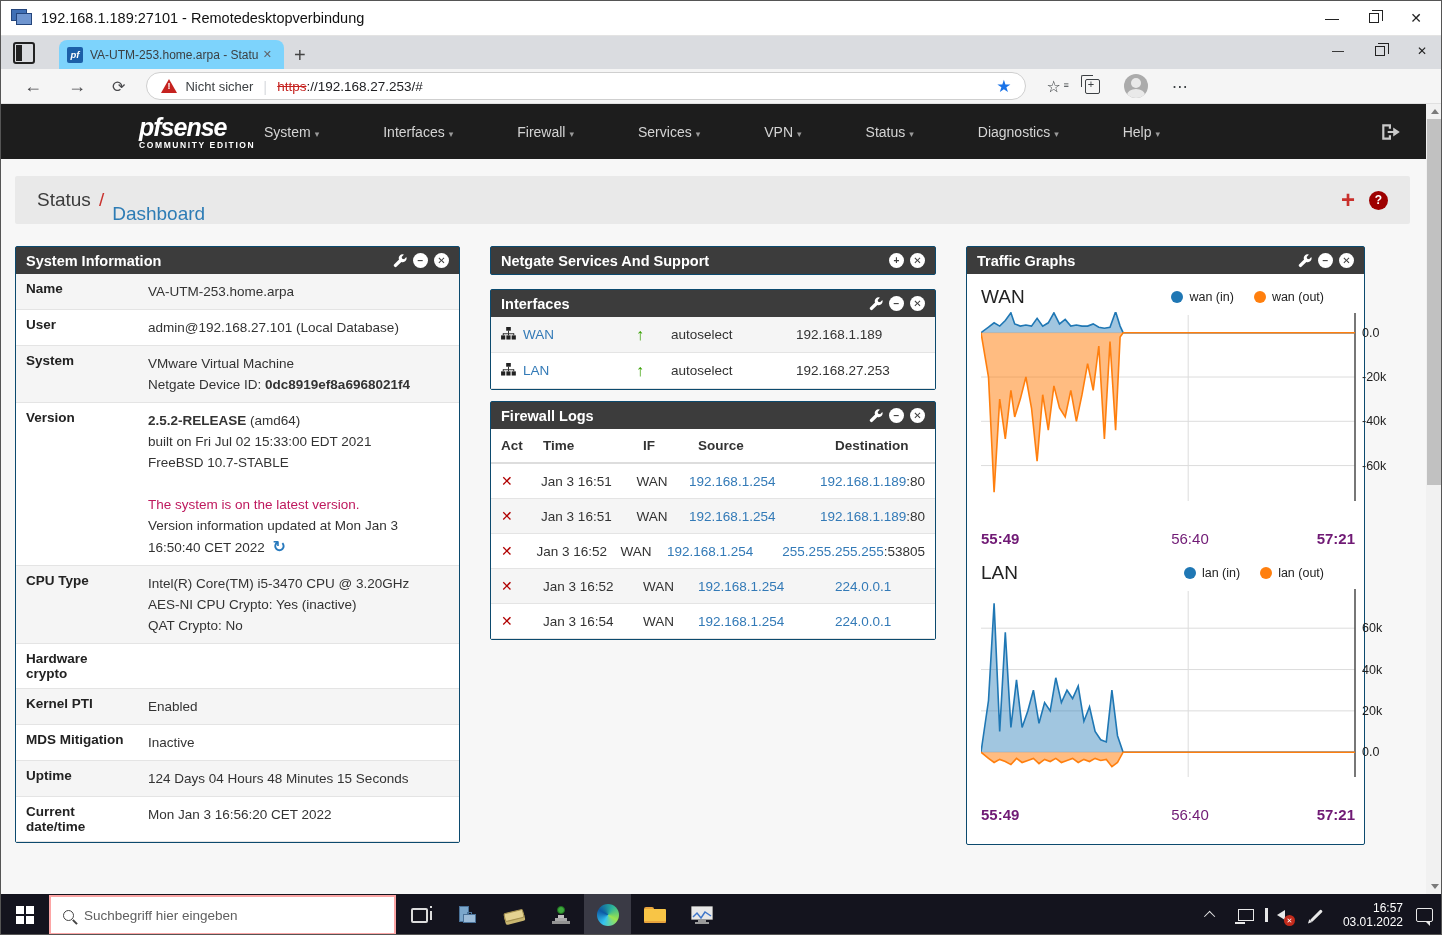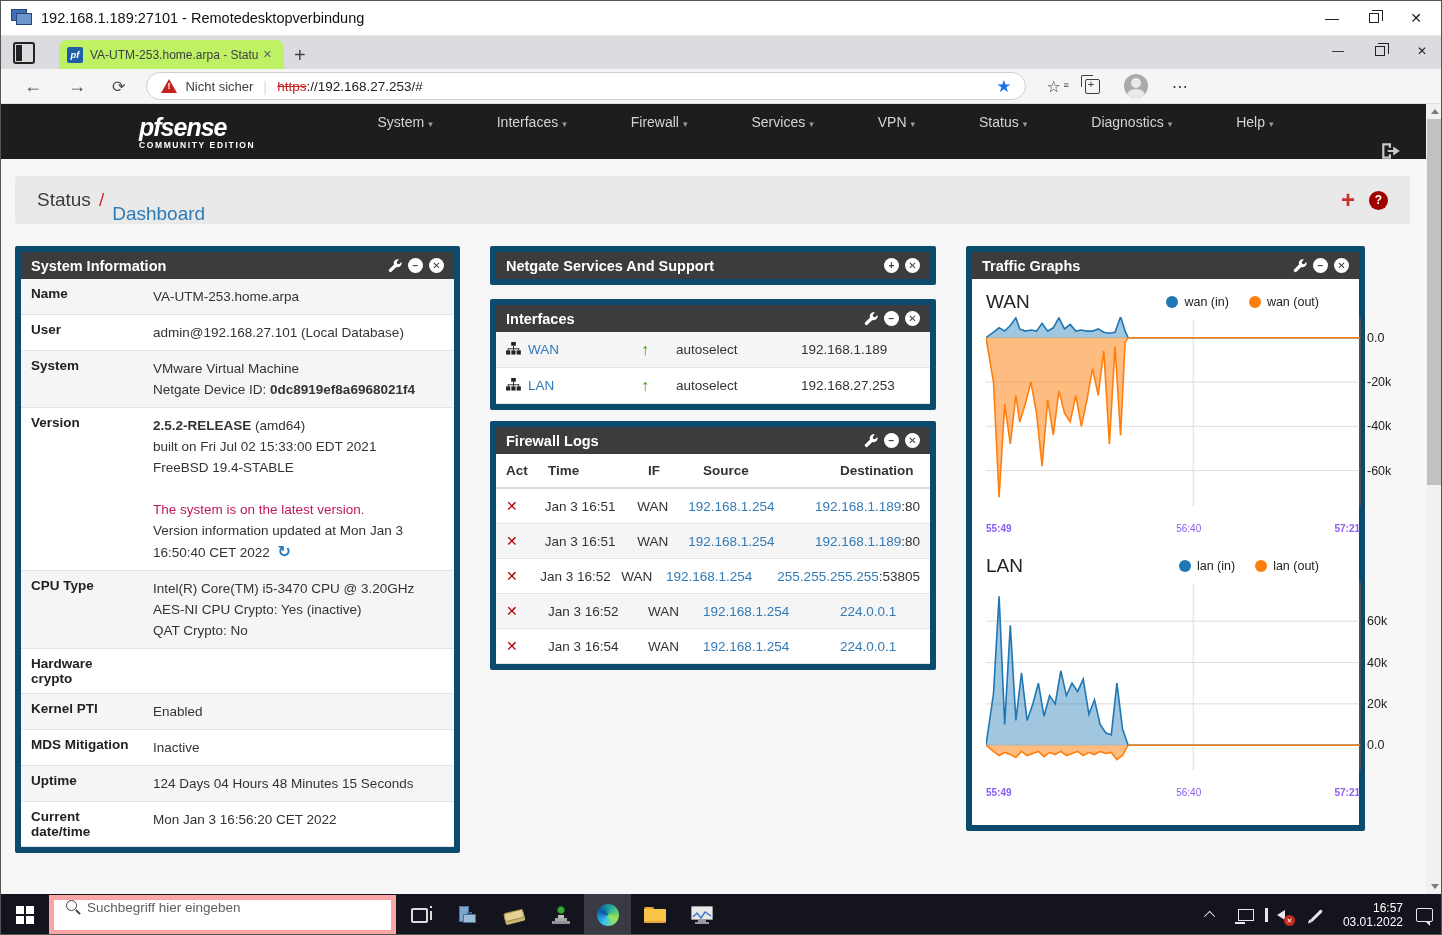--- a/index.html
+++ b/index.html
@@ -14,21 +14,21 @@
   .rdp-title { font-size:14.5px; color:#111; }
   .rdp-controls { margin-left:auto; display:flex; }
   .win-btn { width:42px; height:30px; display:flex; align-items:center; justify-content:center; font-size:14px; color:#222; cursor:default; }
   .icon-restore { position:relative; width:10px; height:10px; border:1px solid #222; }
   .icon-restore::before { content:""; position:absolute; top:-4px; left:2px; width:10px; height:10px; border:1px solid #222; border-bottom:none; border-left:none; }
 
   
   .tabstrip { position:absolute; top:35px; left:0; width:1442px; height:33px; background:#dadce0; display:flex; align-items:flex-end; }
   .tab-actions { width:22px; height:22px; margin:0 6px 5px 12px; border:2px solid #222; border-radius:3px; position:relative; }
   .tab-actions::before { content:""; position:absolute; left:1px; top:1px; bottom:1px; width:6px; background:#222; }
-  .tab { width:225px; height:29px; background:#bef264; border-radius:8px 8px 0 0; display:flex; align-items:center; padding:0 8px; margin-left:18px; }
+  .tab { width:225px; height:29px; background:#7dd3fc; border-radius:8px 8px 0 0; display:flex; align-items:center; padding:0 8px; margin-left:18px; }
   .tab-favicon { width:16px; height:16px; background:#1c5fa8; border-radius:2px; color:#fff; font-size:9.5px; font-style:italic; font-weight:bold; display:flex; align-items:center; justify-content:center; margin-right:7px; }
   .tab-title { font-size:12px; color:#3c4043; white-space:nowrap; overflow:hidden; flex:1; }
   .tab-close { font-size:11px; color:#5f6368; padding:2px 4px; }
   .newtab-btn { font-size:20px; color:#444; margin:0 0 4px 10px; line-height:20px; }
   .browser-controls { margin-left:auto; display:flex; align-self:flex-start; }
   .browser-controls .win-btn { height:30px; font-size:12px; }
 
   
   .toolbar { position:absolute; top:68px; left:0; width:1442px; height:35px; background:#f5f5f5; border-bottom:1px solid #e0e0e0; display:flex; align-items:center; padding:0 10px; }
   .nav-arrow { font-size:18px; color:#49494c; padding:0 13px; }
@@ -46,21 +46,21 @@
   .favbar-ic i { font-style:normal; font-size:9px; position:absolute; right:-7px; top:3px; letter-spacing:-1px; }
   .collections-ic { width:15px; height:15px; border:1.6px solid #3c4043; border-radius:2px; position:relative; }
   .collections-ic::before { content:""; position:absolute; left:-5px; top:-5px; width:11px; height:11px; border:1.6px solid #3c4043; border-right:none; border-bottom:none; border-radius:2px 0 0 0; }
   .collections-ic::after { content:"+"; position:absolute; left:2px; top:-2px; font-size:11px; color:#3c4043; }
   .avatar { width:24px; height:24px; border-radius:50%; background:#ababab; position:relative; overflow:hidden; }
   .avatar::before { content:""; position:absolute; left:7px; top:4px; width:10px; height:10px; border-radius:50%; background:#e9e9e9; }
   .avatar::after { content:""; position:absolute; left:3px; top:15px; width:18px; height:12px; border-radius:50%; background:#e9e9e9; }
   .ellipsis { font-size:16px; color:#3c4043; letter-spacing:1px; }
 
   
-  .pf-navbar { position:absolute; top:103px; left:0; width:1425px; height:55px; background:#1d1d1d; display:flex; align-items:center; padding:0 24px 0 138px;flex-direction:column; }
+  .pf-navbar { position:absolute; top:103px; left:0; width:1425px; height:55px; background:#1d1d1d; display:flex; align-items:center; padding:0 24px 0 138px; }
   .pf-logo { position:absolute; left:138px; top:9px; color:#fff; }
   .pf-logo .big { font-size:25px; font-weight:bold; font-style:italic; letter-spacing:-1px; }
   .pf-logo .sub { display:block; font-size:8.5px; letter-spacing:1.6px; font-weight:bold; margin-top:-2px; }
   .nav-items { display:flex; margin-left:110px;gap:34px; }
   .nav-item { color:#d4d4d4; font-size:14px; padding:10px 15px; cursor:pointer; white-space:nowrap; }
   .nav-item .caret { font-size:9px; margin-left:4px; color:#9a9a9a; }
   .logout { margin-left:auto; width:22px; height:22px; }
   .logout svg { fill:#c9c9c9; }
 
   
@@ -69,21 +69,21 @@
   .crumb-section { font-size:19px; color:#3c3c3c; }
   .crumb-sep { font-size:19px; color:#c9302c; margin:0 8px; }
   .crumb-page { font-size:19px; color:#2d7cb5;margin-top:28px; }
   .crumb-actions { margin-left:auto; display:flex; align-items:center; gap:14px; }
   .crumb-plus { color:#c9302c; font-size:24px; font-weight:bold; line-height:20px; }
   .crumb-help { width:19px; height:19px; border-radius:50%; background:#9e0000; color:#fff; font-size:12px; font-weight:bold; display:flex; align-items:center; justify-content:center; }
 
   .cols { display:flex; gap:30px; margin:0 16px 0 14px; align-items:flex-start; }
   .col1 { width:445px; } .col2 { width:446px;border-radius:25px; } .col3 { width:399px; }
 
-  .panel { background:#fff; border:6px solid #0c4a6e; border-radius:2px; }
+  .panel { background:#fff; border:1px solid #0c4a6e; border-radius:2px; }
   .panel-head { background:#3c3c3c; height:27px; display:flex; align-items:center; padding:0 10px; }
   .panel-title { color:#fff; font-size:14.5px; font-weight:bold; }
   .panel-acts { margin-left:auto; display:flex; align-items:center; gap:6px; }
   .circle-ic { width:15px; height:15px; border-radius:50%; background:#fff; color:#3c3c3c; font-size:10px; font-weight:bold; display:flex; align-items:center; justify-content:center; line-height:1; }
   .wrench-ic svg { fill:#fff; width:14px; height:14px; display:block; }
 
   
   .sys-table { width:100%; border-collapse:collapse; font-size:13.5px; color:#333; }
   .sys-table td { padding:7px 10px; border-bottom:1px solid #e4e4e4; vertical-align:top; }
   .sys-table tr:nth-child(odd) { background:#f5f5f5; }
@@ -115,38 +115,38 @@
   .ip-link { color:#337ab7; }
 
   
   .tg-body { padding:8px 10px 10px 14px; }
   .tg-block { margin-bottom:10px; }
   .tg-titlerow { display:flex; align-items:center; height:30px; }
   .tg-name { font-size:19px; color:#222; }
   .tg-legend { margin-left:auto; display:flex; gap:20px; align-items:center; margin-right:30px; }
   .lg-item { display:flex; align-items:center; gap:6px; font-size:12.5px; color:#222; }
   .lg-dot { width:12px; height:12px; border-radius:50%; }
-  .tg-xlabels { position:relative; height:20px; width:374px; font-size:10px; color:#8b5cf6; margin-top:6px; }
+  .tg-xlabels { position:relative; height:20px; width:374px; font-size:15px; color:#701a75; margin-top:18px; }
   .tg-xlabels span { position:absolute; top:2px; }
   .xl-bold { font-weight:bold; }
 
   
   .scrollbar { position:absolute; top:103px; left:1425px; width:17px; height:790px; background:#f1f1f1; }
   .sb-arrow { position:absolute; left:0; width:17px; height:15px; display:flex; align-items:center; justify-content:center; }
   .sb-up { top:0; } .sb-down { bottom:0; }
   .sb-tri-up { width:0; height:0; border-left:4px solid transparent; border-right:4px solid transparent; border-bottom:5px solid #7a7a7a; }
   .sb-tri-down { width:0; height:0; border-left:4px solid transparent; border-right:4px solid transparent; border-top:5px solid #7a7a7a; }
   .sb-thumb { position:absolute; left:1px; top:15px; width:15px; height:366px; background:#c1c1c1; }
 
   
   .taskbar { position:absolute; top:893px; left:0; width:1442px; height:42px; background:#14141e; display:flex; align-items:stretch; }
   .start-btn { width:48px; display:flex; align-items:center; justify-content:center; }
   .win-grid { display:grid; grid-template-columns:8px 8px; grid-template-rows:8px 8px; gap:2px; }
   .win-grid i { background:#fff; }
-  .tb-search { width:347px; background:#fff; border:5px solid #fca5a5; display:flex; align-items:flex-start; padding:0 12px; margin:1px 0; }
+  .tb-search { width:347px; background:#fff; border:2px solid #fca5a5; display:flex; align-items:center; padding:0 12px; margin:1px 0; }
   .mag { width:11px; height:11px; border:1.8px solid #444; border-radius:50%; position:relative; margin-right:10px; flex:0 0 auto; }
   .mag::after { content:""; position:absolute; width:6px; height:1.8px; background:#444; transform:rotate(45deg); left:8px; top:10px; }
   .tb-search span { font-size:13.5px; color:#5f5f5f; }
   .tb-apps { display:flex; }
   .tb-app { width:47px; display:flex; align-items:center; justify-content:center; position:relative; }
   .tb-app.open::after { content:""; position:absolute; bottom:0; left:8px; right:8px; height:2px; background:#76b9ed; }
   .tb-app.active { background:#3a3a45; }
   .tray { margin-left:auto; display:flex; align-items:center; gap:7px; padding-right:4px; }
   .tray-ic { width:28px; height:42px; display:flex; align-items:center; justify-content:center; position:relative; }
   .chev { width:8px; height:8px; border-left:1.8px solid #e8e8e8; border-top:1.8px solid #e8e8e8; transform:rotate(45deg) translateY(2px); }
@@ -289,21 +289,21 @@
                   <td>
                     <div class="line"><span>VMware Virtual Machine</span></div>
                     <div class="line"><span>Netgate Device ID: </span><span class="b ">0dc8919ef8a6968021f4</span></div>
                   </td>
                 </tr>
                 <tr>
                   <td class="lbl">Version</td>
                   <td>
                     <div class="line"><span class="b ">2.5.2-RELEASE</span><span> (amd64)</span></div>
                     <div class="line"><span>built on Fri Jul 02 15:33:00 EDT 2021</span></div>
-                    <div class="line"><span>FreeBSD 19.4-STABLE</span></div>
+                    <div class="line"><span>FreeBSD 10.7-STABLE</span></div>
                     <div class="line blank"><span></span></div>
                     <div class="line"><span class="green">The system is on the latest version.</span></div>
                     <div class="line"><span>Version information updated at Mon Jan 3 16:50:40 CET 2022 </span><span class="refresh-ic">↻</span></div>
                   </td>
                 </tr>
                 <tr>
                   <td class="lbl">CPU Type</td>
                   <td>
                     <div class="line"><span>Intel(R) Core(TM) i5-3470 CPU @ 3.20GHz</span></div>
                     <div class="line"><span>AES-NI CPU Crypto: Yes (inactive)</span></div>

